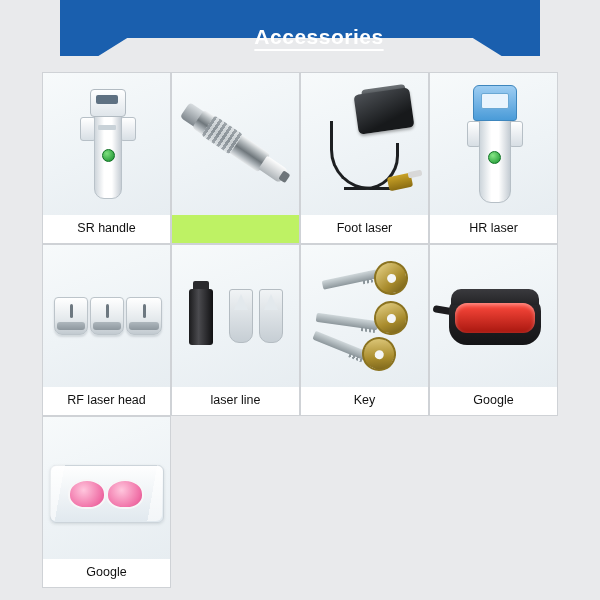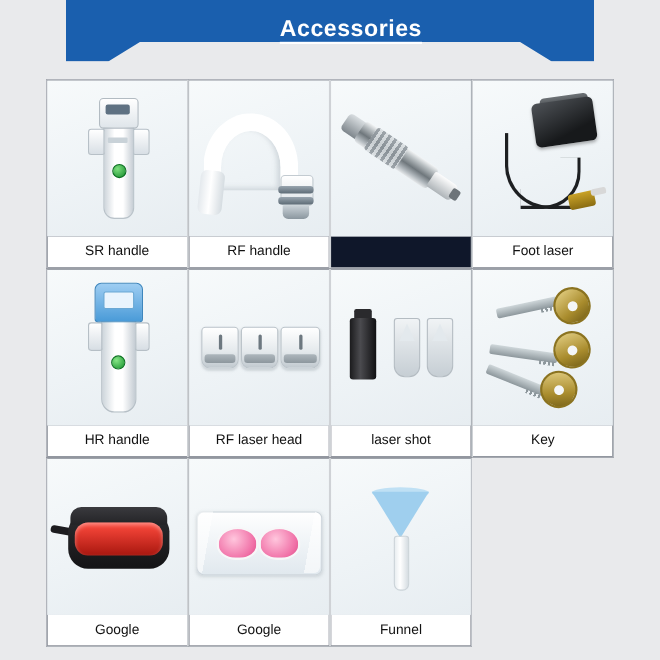--- a/index.html
+++ b/index.html
@@ -34,21 +34,21 @@
     left: 60px;
     top: 0;
     width: 480px;
     height: 56px;
     background: #1a5fae;
     clip-path: polygon(0 0, 100% 0, 100% 100%, 92% 100%, 86% 68%, 14% 68%, 8% 100%, 0 100%);
   }
   .banner-inner {
     position: absolute;
     left: 60px;
-    top: 8px;
+    top: 18px;
     width: 518px;
     height: 56px;
     display: flex;
     align-items: flex-start;
     justify-content: center;
     padding-top: 7px;
     box-sizing: border-box;
   }
   .banner-title {
     color: #ffffff;
@@ -66,21 +66,21 @@
     top: 72px;
     width: 516px;
     display: grid;
     grid-template-columns: repeat(4, 129px);
     grid-template-rows: repeat(3, 172px);
   }
   .cell {
     position: relative;
     box-sizing: border-box;
     border: 1px solid #cfd2d6;
-    background: #0f172a;
+    background: #bef264;
     display: flex;
     flex-direction: column;
     align-items: center;
     justify-content: flex-start;
     overflow: hidden;
   }
   .thumb {
     position: relative;
     width: 129px;
     height: 142px;
@@ -598,32 +598,20 @@
           <div class="sr-wing-r"></div>
         <div class="sr-body"></div>
         <div class="sr-head"></div>
         <div class="sr-window"></div>
         <div class="sr-label"></div>
         <div class="sr-btn"></div>
       </div>
       <div class="caption">SR handle</div>
     </div>
 
-    <div class="cell">
-      <div class="thumb">
-        <div class="bg-soft"></div>
-        <div class="rf-curve"></div>
-        <div class="rf-grip"></div>
-        <div class="rf-neck"></div>
-        <div class="rf-ring1"></div>
-        <div class="rf-ring2"></div>
-        <div class="rf-tip"></div>
-      </div>
-      <div class="caption">RF handle</div>
-    </div>
 
     <div class="cell">
       <div class="thumb">
         <div class="bg-soft"></div>
         <div class="yag">
           <div class="yag-back"></div>
           <div class="yag-barrel"></div>
           <div class="yag-grip"></div>
           <div class="yag-tip"></div>
           <div class="yag-tip-end"></div>
@@ -647,21 +635,21 @@
     <div class="cell">
       <div class="thumb">
         <div class="bg-soft"></div>
         <div class="hr-wing-l"></div>
           <div class="hr-wing-r"></div>
         <div class="hr-body"></div>
         <div class="hr-top"></div>
         <div class="hr-screen"></div>
         <div class="hr-btn"></div>
       </div>
-      <div class="caption">HR handle</div>
+      <div class="caption">HR laser</div>
     </div>
 
     <div class="cell">
       <div class="thumb">
         <div class="bg-soft"></div>
         <div class="disc d1">
             <div class="slot"></div>
             <div class="rim"></div>
           </div>
         <div class="disc d2">
@@ -681,21 +669,21 @@
         <div class="bg-soft"></div>
         <div class="ls-black-top"></div>
         <div class="ls-black"></div>
         <div class="ls-tip t1">
             <div class="cone"></div>
           </div>
         <div class="ls-tip t2">
             <div class="cone"></div>
           </div>
       </div>
-      <div class="caption">laser shot</div>
+      <div class="caption">laser line</div>
     </div>
 
     <div class="cell">
       <div class="thumb">
         <div class="bg-soft"></div>
         <div class="key-blade k1b"></div>
         <div class="key k1">
             <div class="hole"></div>
           </div>
         <div class="key-blade k2b"></div>
@@ -725,25 +713,16 @@
       <div class="thumb">
         <div class="bg-soft"></div>
         <div class="pk-bag"></div>
         <div class="pk-lens pk-l1"></div>
         <div class="pk-lens pk-l2"></div>
         <div class="pk-seam"></div>
       </div>
       <div class="caption">Google</div>
     </div>
 
-    <div class="cell">
-      <div class="thumb">
-        <div class="bg-soft"></div>
-        <div class="fn-cone-rim"></div>
-        <div class="fn-cone"></div>
-        <div class="fn-stem"></div>
-      </div>
-      <div class="caption">Funnel</div>
-    </div>
 
 
   </div>
 </div>
 
 </body></html>

